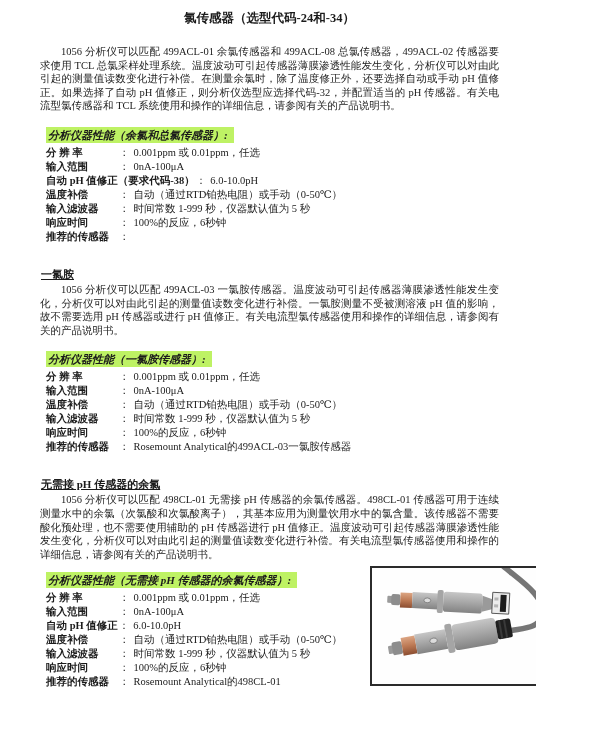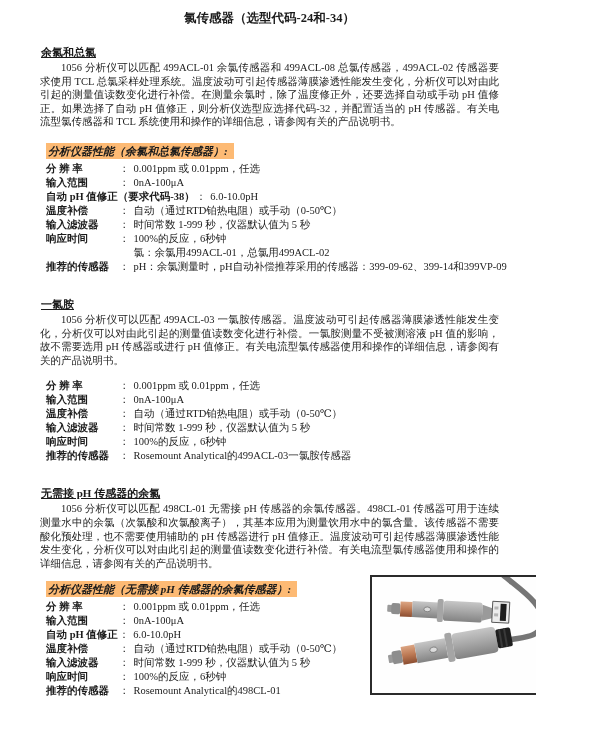--- a/index.html
+++ b/index.html
@@ -36,21 +36,21 @@
     text-align: justify;
     text-indent: 2em;
     margin: 0;
   }
   .perf-heading {
     display: inline-block;
     font-weight: bold;
     font-style: italic;
     font-size: 11px;
     line-height: 14px;
-    background: #fdba74;
+    background: #bef264;
     padding: 1px 6px 1px 2px;
     margin: 0 0 3px 6px;
   }
   .specs { margin-left: 6px; }
   .spec-row {
     display: flex;
     font-size: 10.5px;
     line-height: 14px;
     align-items: flex-end;
   }
@@ -84,21 +84,20 @@
   }
 </style>
 </head>
 <body>
 
 <div class="page">
 
   <div class="doc-title">氯传感器（选型代码-24和-34）</div>
 
   <div>
-    <div class="sec-heading">余氯和总氯</div>
     <p class="para">1056 分析仪可以匹配 499ACL-01 余氯传感器和 499ACL-08 总氯传感器，499ACL-02 传感器要求使用 TCL 总氯采样处理系统。温度波动可引起传感器薄膜渗透性能发生变化，分析仪可以对由此引起的测量值读数变化进行补偿。在测量余氯时，除了温度修正外，还要选择自动或手动 pH 值修正。如果选择了自动 pH 值修正，则分析仪选型应选择代码-32，并配置适当的 pH 传感器。有关电流型氯传感器和 TCL 系统使用和操作的详细信息，请参阅有关的产品说明书。</p>
     <div class="mt-sec1"></div>
     <div class="perf-heading">分析仪器性能（余氯和总氯传感器）:</div>
     <div class="specs">
       <div class="spec-row">
         <span class="spec-label">分 辨 率</span>
         <span class="spec-colon">：</span>
         <span class="spec-value">0.001ppm 或 0.01ppm，任选</span>
       </div>
       <div class="spec-row">
@@ -122,33 +121,30 @@
         <span class="spec-value">时间常数 1-999 秒，仪器默认值为 5 秒</span>
       </div>
       <div class="spec-row">
         <span class="spec-label">响应时间</span>
         <span class="spec-colon">：</span>
         <span class="spec-value">100%的反应，6秒钟</span>
       </div>
       <div class="spec-row">
         <span class="spec-label">推荐的传感器</span>
         <span class="spec-colon">：</span>
-        <span class="spec-value">
-          <span class="v-line">氯：余氯用499ACL-01，总氯用499ACL-02</span>
-          <span class="v-line">pH：余氯测量时，pH自动补偿推荐采用的传感器：399-09-62、399-14和399VP-09</span>
-        </span>
       </div>
     </div>
   </div>
 
   <div>
     <div class="mt-sec2"></div>
     <div class="sec-heading">一氯胺</div>
     <p class="para">1056 分析仪可以匹配 499ACL-03 一氯胺传感器。温度波动可引起传感器薄膜渗透性能发生变化，分析仪可以对由此引起的测量值读数变化进行补偿。一氯胺测量不受被测溶液 pH 值的影响，故不需要选用 pH 传感器或进行 pH 值修正。有关电流型氯传感器使用和操作的详细信息，请参阅有关的产品说明书。</p>
     <div class="mt-sec1"></div>
+    <div class="perf-heading">分析仪器性能（一氯胺传感器）:</div>
     <div class="specs">
       <div class="spec-row">
         <span class="spec-label">分 辨 率</span>
         <span class="spec-colon">：</span>
         <span class="spec-value">0.001ppm 或 0.01ppm，任选</span>
       </div>
       <div class="spec-row">
         <span class="spec-label">输入范围</span>
         <span class="spec-colon">：</span>
         <span class="spec-value">0nA-100μA</span>

